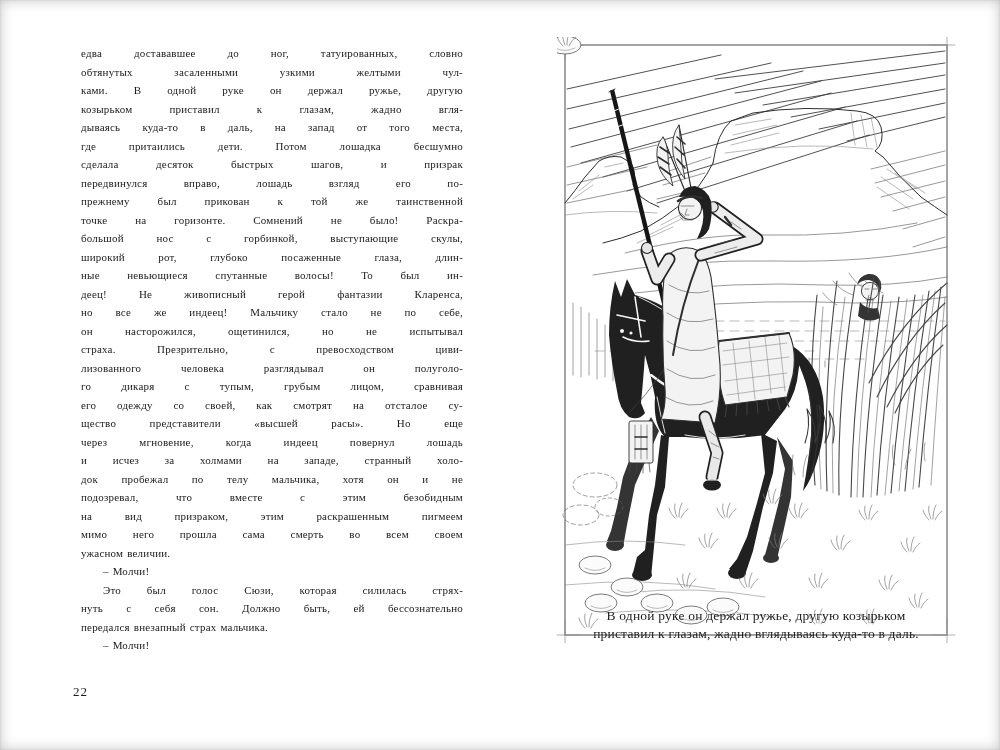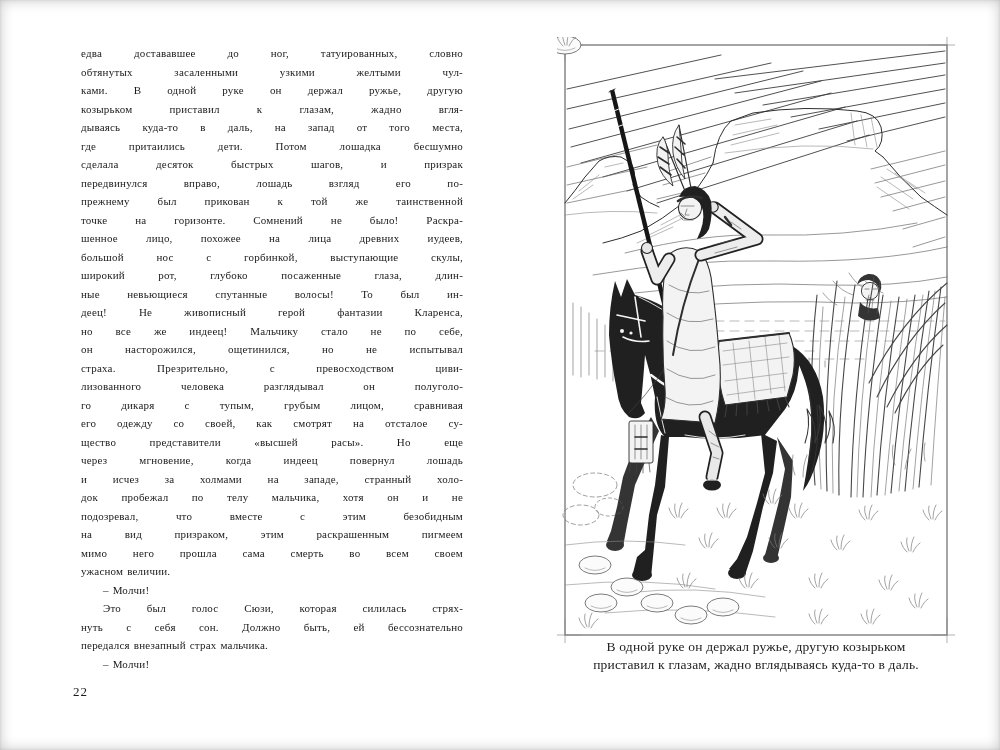--- a/index.html
+++ b/index.html
@@ -22,21 +22,21 @@
   }
   .line{white-space:nowrap;}
   .line.fill{white-space:normal;text-align:justify;text-align-last:justify;}
   .line.ind{text-indent:22px;}
   .page-number{
     position:absolute;left:73px;top:684px;font-size:13px;letter-spacing:1px;
   }
   
   .illus-wrap{position:absolute;left:557px;top:37px;width:398px;height:606px;}
   .caption{
-    position:absolute;left:563px;top:638px;width:386px;
+    position:absolute;left:563px;top:607px;width:386px;
     text-align:center;font-size:13.5px;line-height:18px;color:#222;
     letter-spacing:.2px;
   }
   
   .h {stroke:#3d3d3d;stroke-width:.9;fill:none;stroke-linecap:round}
   .h2{stroke:#6b6b6b;stroke-width:.7;fill:none;stroke-linecap:round}
   .o {stroke:#2e2e2e;fill:none;stroke-width:1;stroke-linecap:round;stroke-linejoin:round}
   .hh{stroke:#8a8a8a;stroke-width:.6;fill:none;stroke-linecap:round}
   .g {stroke:#474747;stroke-width:1.1;fill:none;stroke-linecap:round}
   .g2{stroke:#7a7a7a;stroke-width:.7;fill:none;stroke-linecap:round}
@@ -56,21 +56,20 @@
     <div class="line fill">едва достававшее до ног, татуированных, словно</div>
     <div class="line fill">обтянутых засаленными узкими желтыми чул-</div>
     <div class="line fill">ками. В одной руке он держал ружье, другую</div>
     <div class="line fill">козырьком приставил к глазам, жадно вгля-</div>
     <div class="line fill">дываясь куда-то в даль, на запад от того места,</div>
     <div class="line fill">где притаились дети. Потом лошадка бесшумно</div>
     <div class="line fill">сделала десяток быстрых шагов, и призрак</div>
     <div class="line fill">передвинулся вправо, лошадь взгляд его по-</div>
     <div class="line fill">прежнему был прикован к той же таинственной</div>
     <div class="line fill">точке на горизонте. Сомнений не было! Раскра-</div>
-    <div class="line fill">шенное лицо, похожее на лица древних иудеев,</div>
     <div class="line fill">большой нос с горбинкой, выступающие скулы,</div>
     <div class="line fill">широкий рот, глубоко посаженные глаза, длин-</div>
     <div class="line fill">ные невьющиеся спутанные волосы! То был ин-</div>
     <div class="line fill">деец! Не живописный герой фантазии Кларенса,</div>
     <div class="line fill">но все же индеец! Мальчику стало не по себе,</div>
     <div class="line fill">он насторожился, ощетинился, но не испытывал</div>
     <div class="line fill">страха. Презрительно, с превосходством циви-</div>
     <div class="line fill">лизованного человека разглядывал он полуголо-</div>
     <div class="line fill">го дикаря с тупым, грубым лицом, сравнивая</div>
     <div class="line fill">его одежду со своей, как смотрят на отсталое су-</div>

